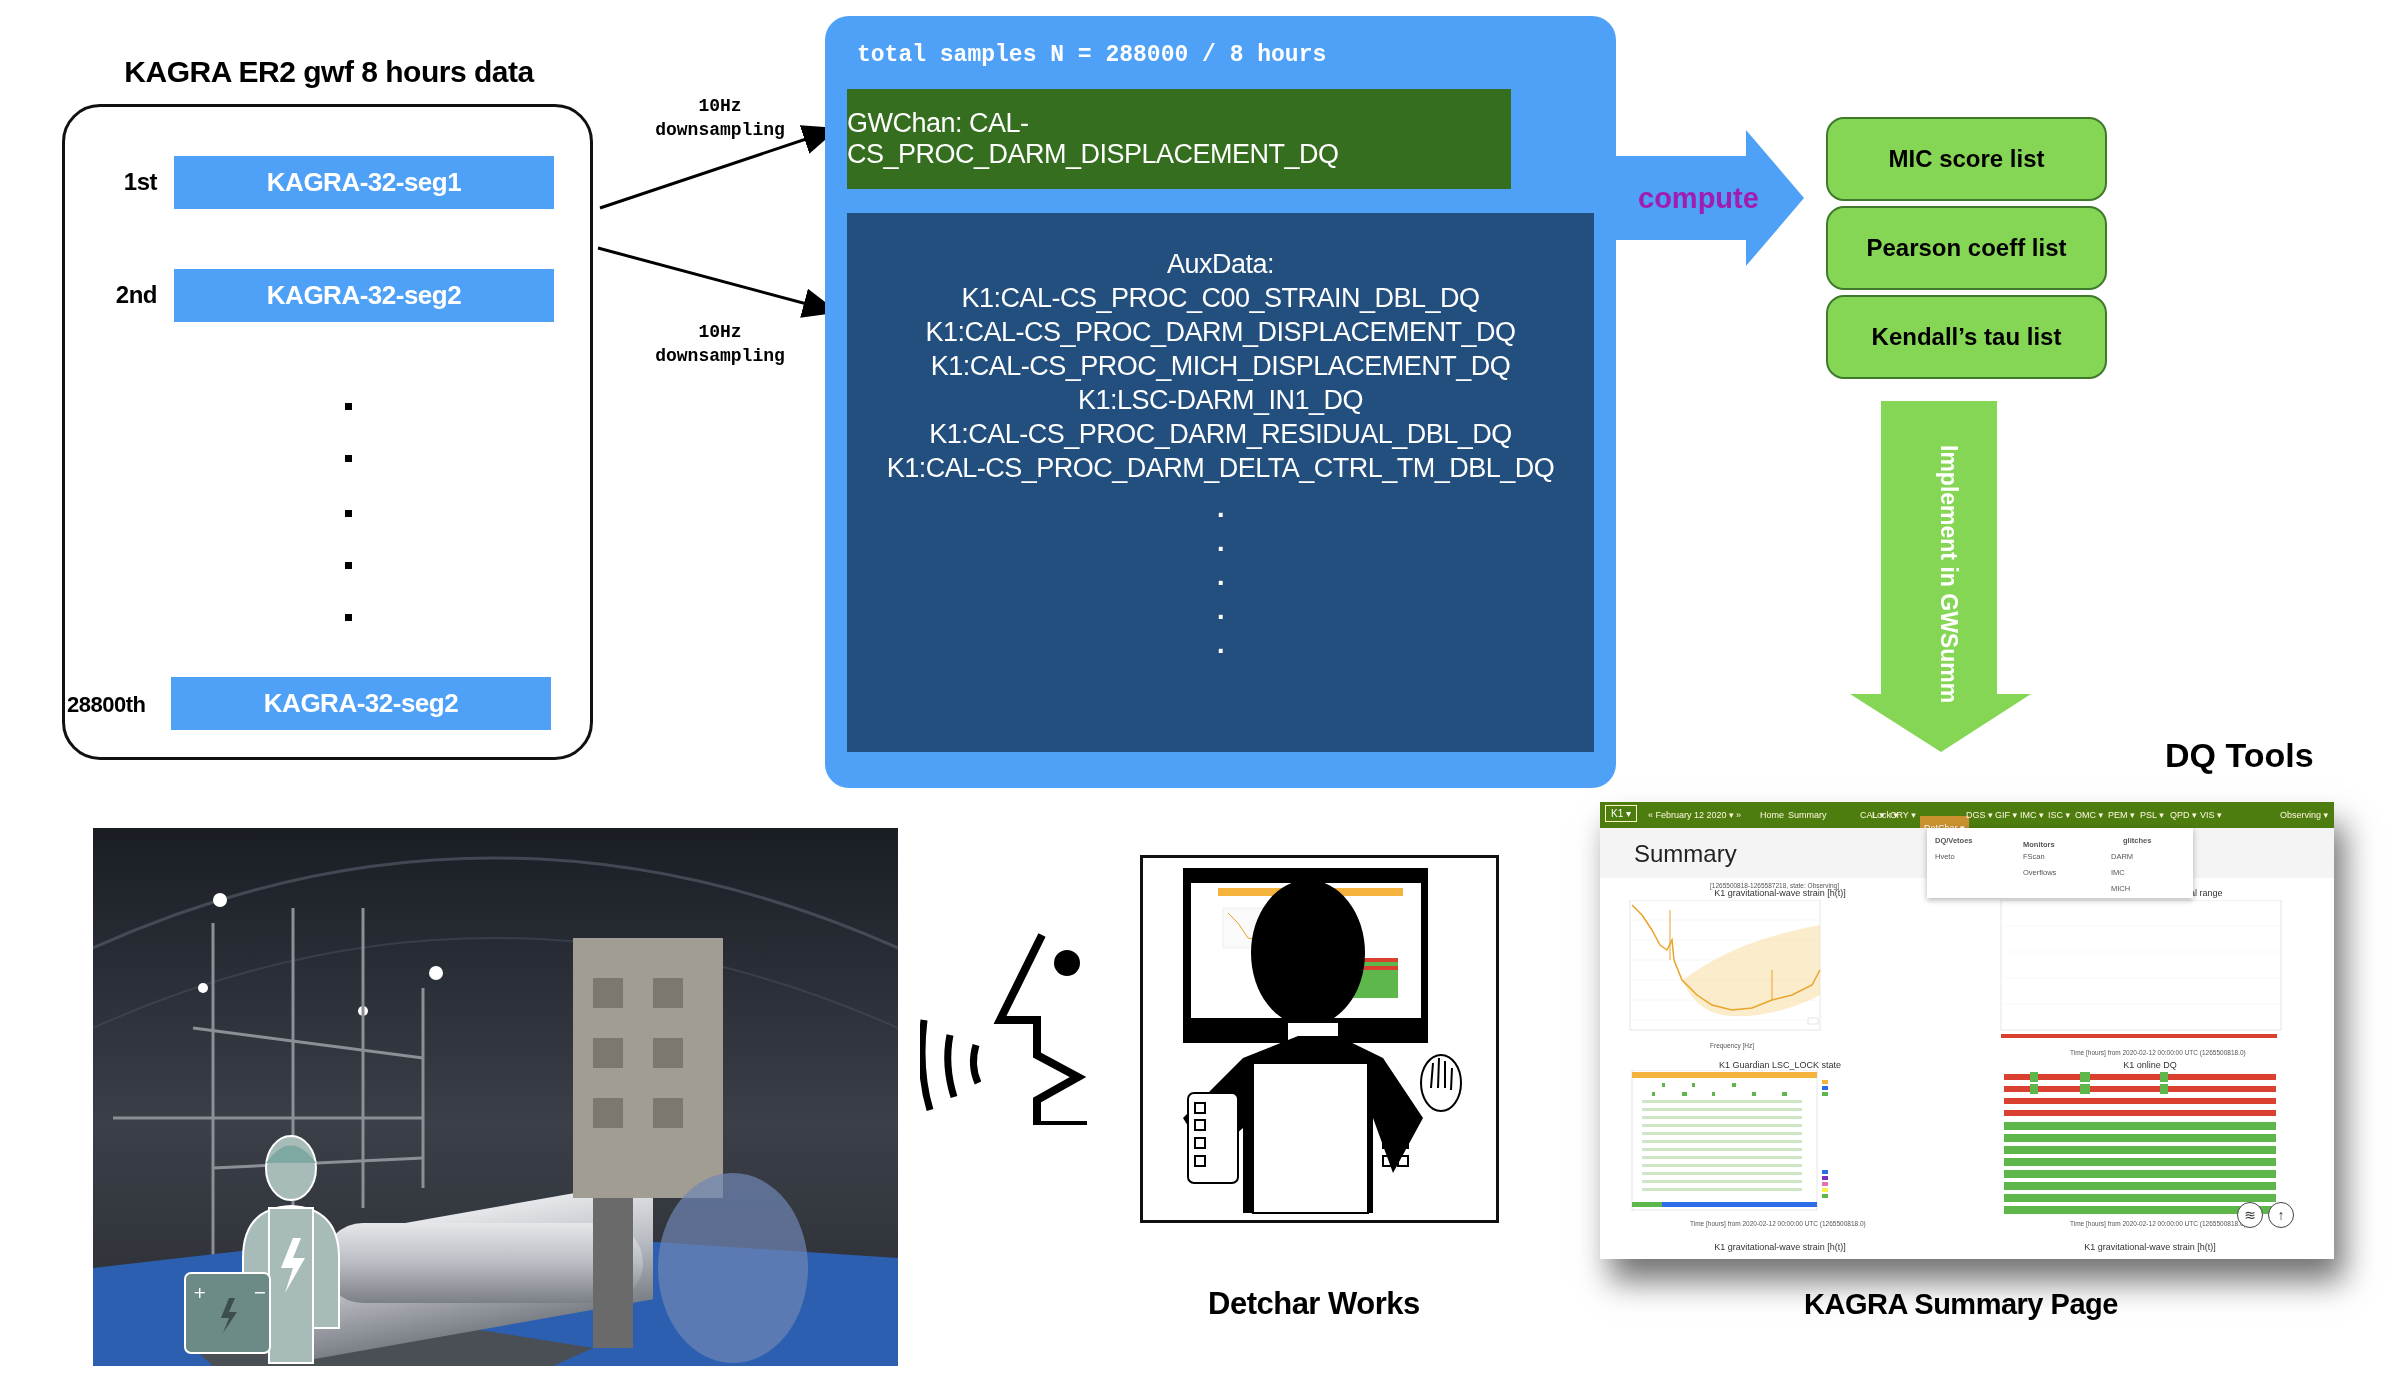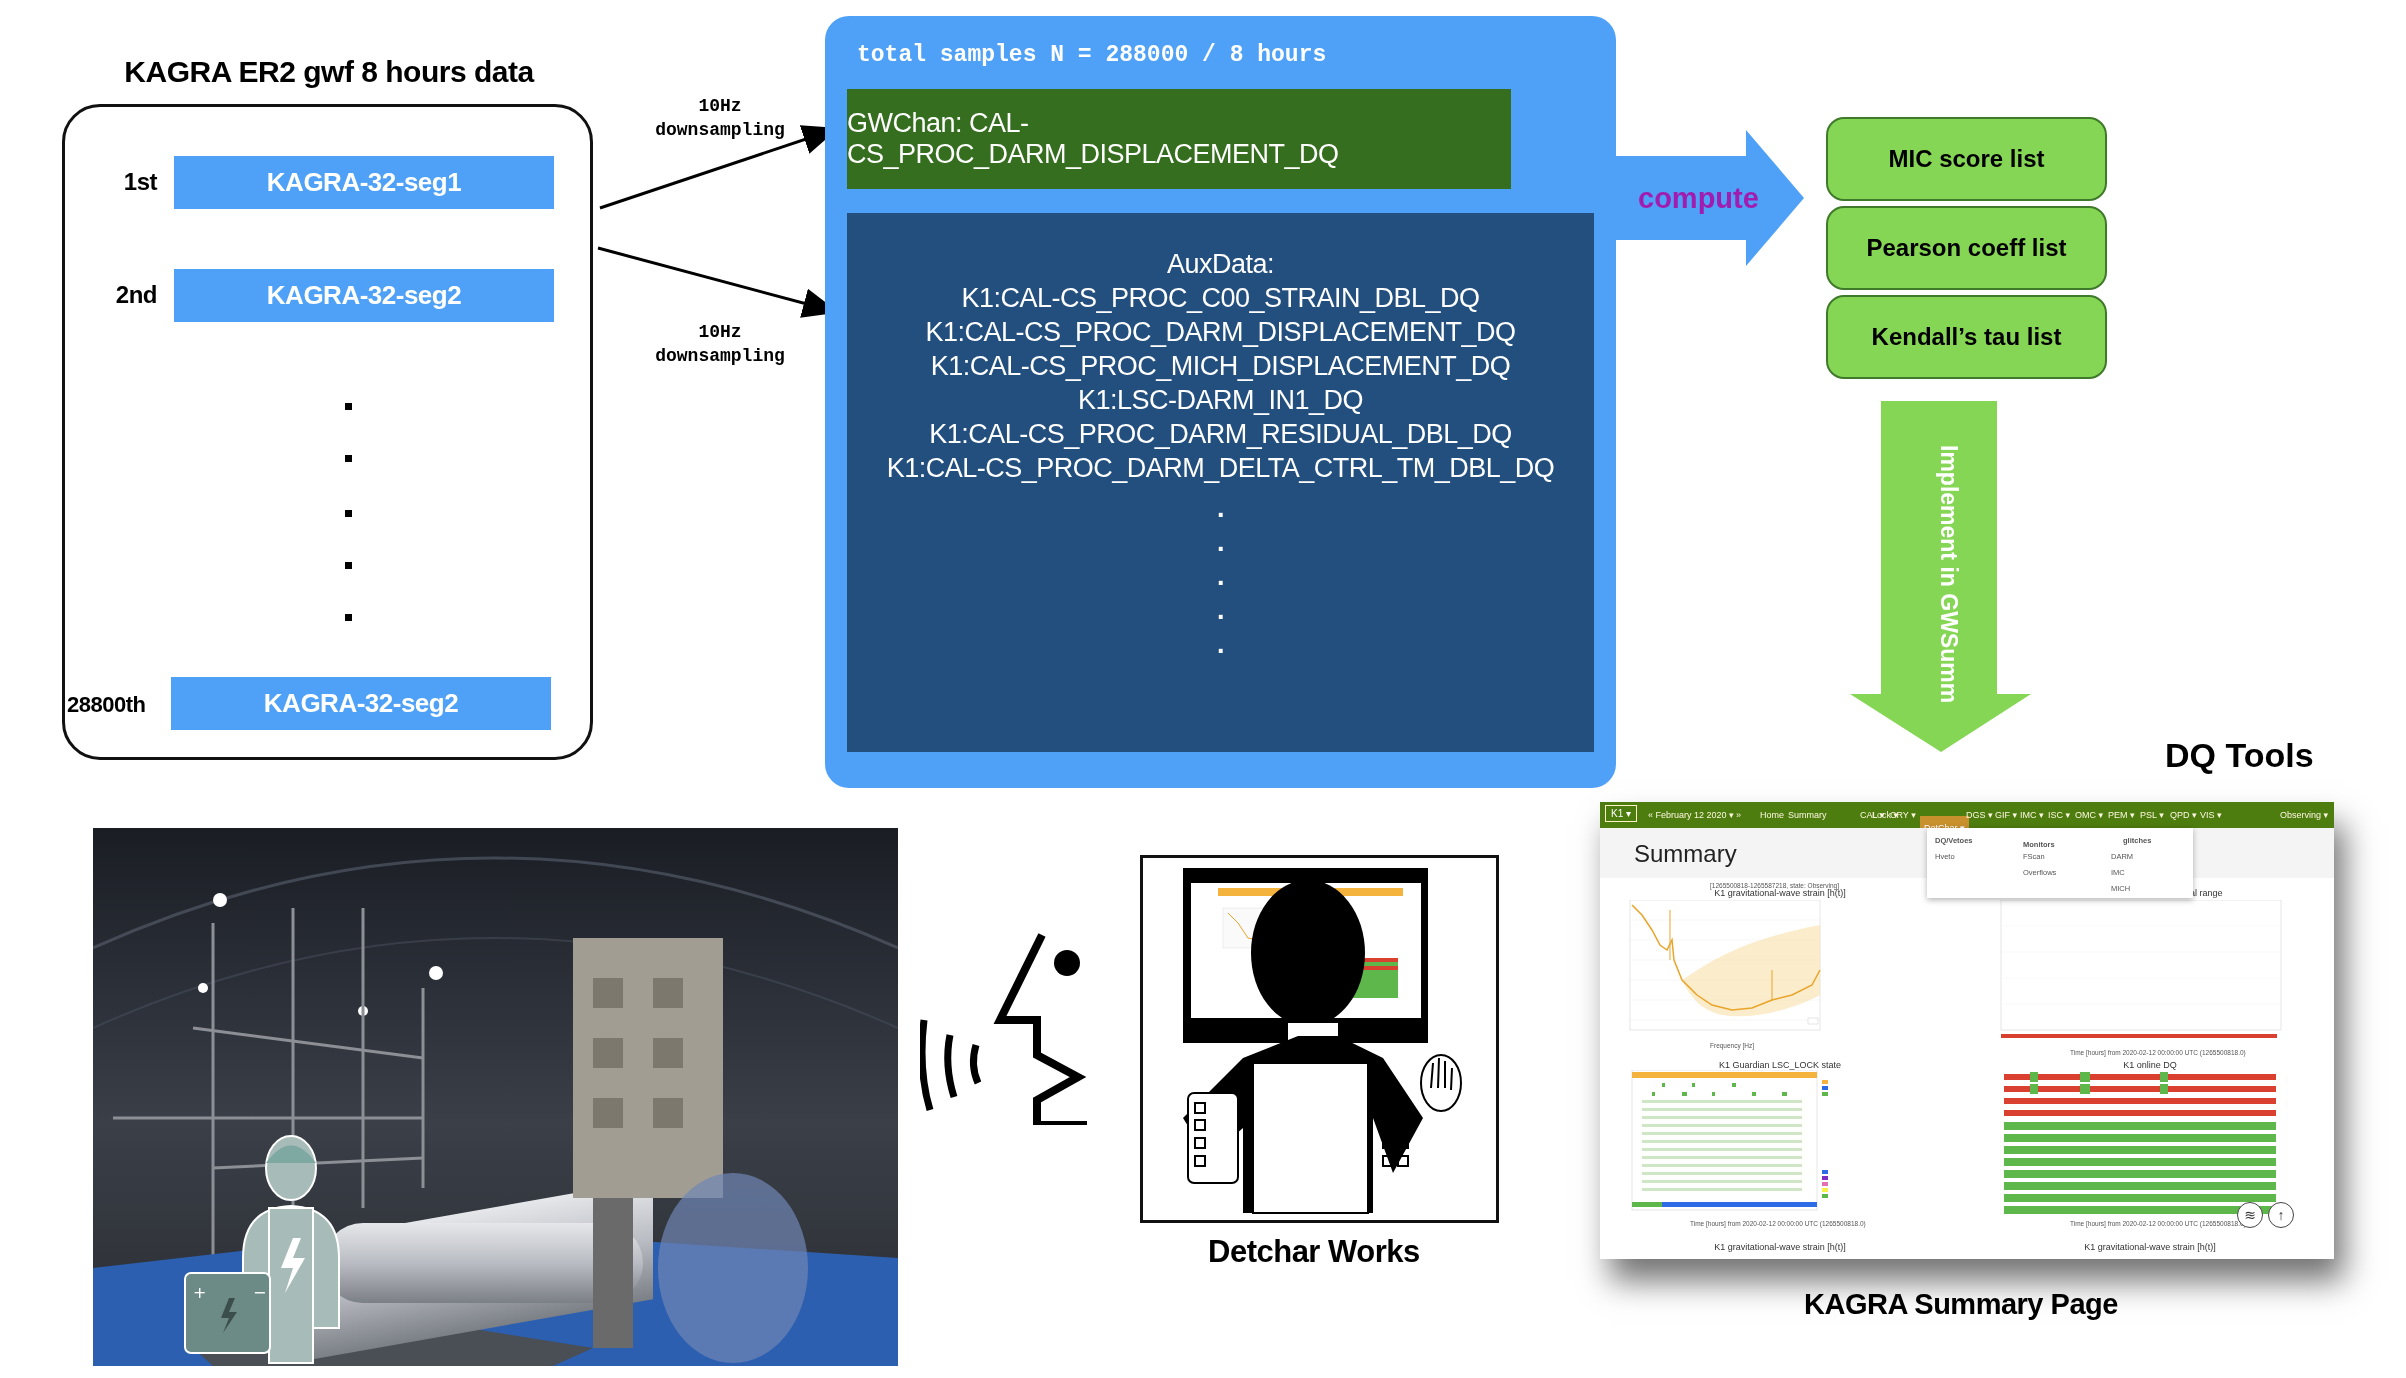--- a/index.html
+++ b/index.html
@@ -50,21 +50,21 @@
   .sp-small { position:absolute; font-size:6.5px; color:#555; white-space:nowrap; }
   .sp-round-btn { position:absolute; width:24px; height:24px; border:1.5px solid #444; border-radius:50%; background:#fff; display:flex; align-items:center; justify-content:center; font-size:14px; color:#333; }
 
   #summary-caption { left:1804px; top:1288px; font-size:29px; font-weight:bold; letter-spacing:-0.5px; }
 
   
   #photo { left:93px; top:828px; width:805px; height:538px; overflow:hidden; }
 
   
   #detchar-frame { left:1140px; top:855px; width:359px; height:368px; border:3px solid #111; box-sizing:border-box; background:#fff; }
-  #detchar-caption { left:1208px; top:1234px; font-size:31px; font-weight:bold; letter-spacing:-0.5px; }
+  #detchar-caption { left:1208px; top:1286px; font-size:31px; font-weight:bold; letter-spacing:-0.5px; }
 </style>
 </head>
 <body>
 
 <div class="abs bold" id="data-title">KAGRA ER2 gwf 8 hours data</div>
 <div class="abs" id="data-box"></div>
 
 <div class="abs seg-label" style="left:62px;top:168px;">1st</div>
 <div class="abs seg-box" style="left:174px;top:156px;width:380px;height:53px;">KAGRA-32-seg1</div>
 

